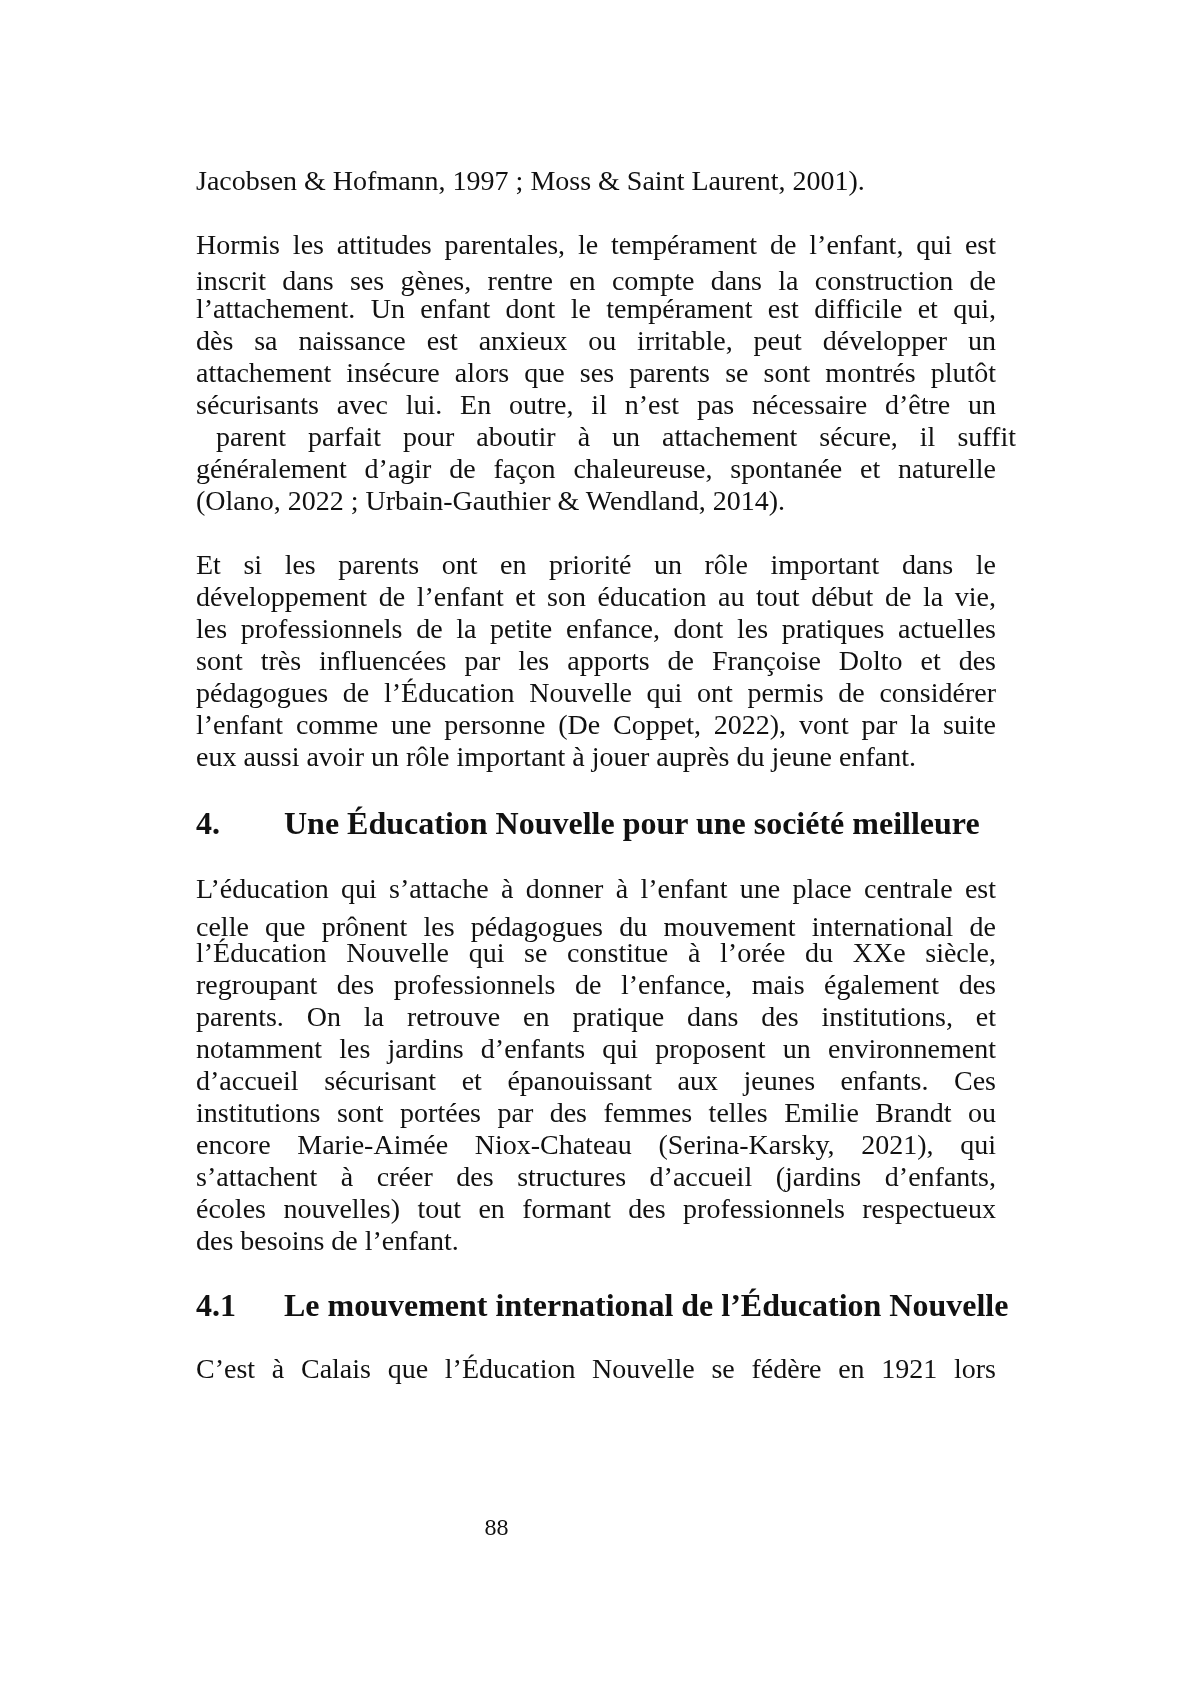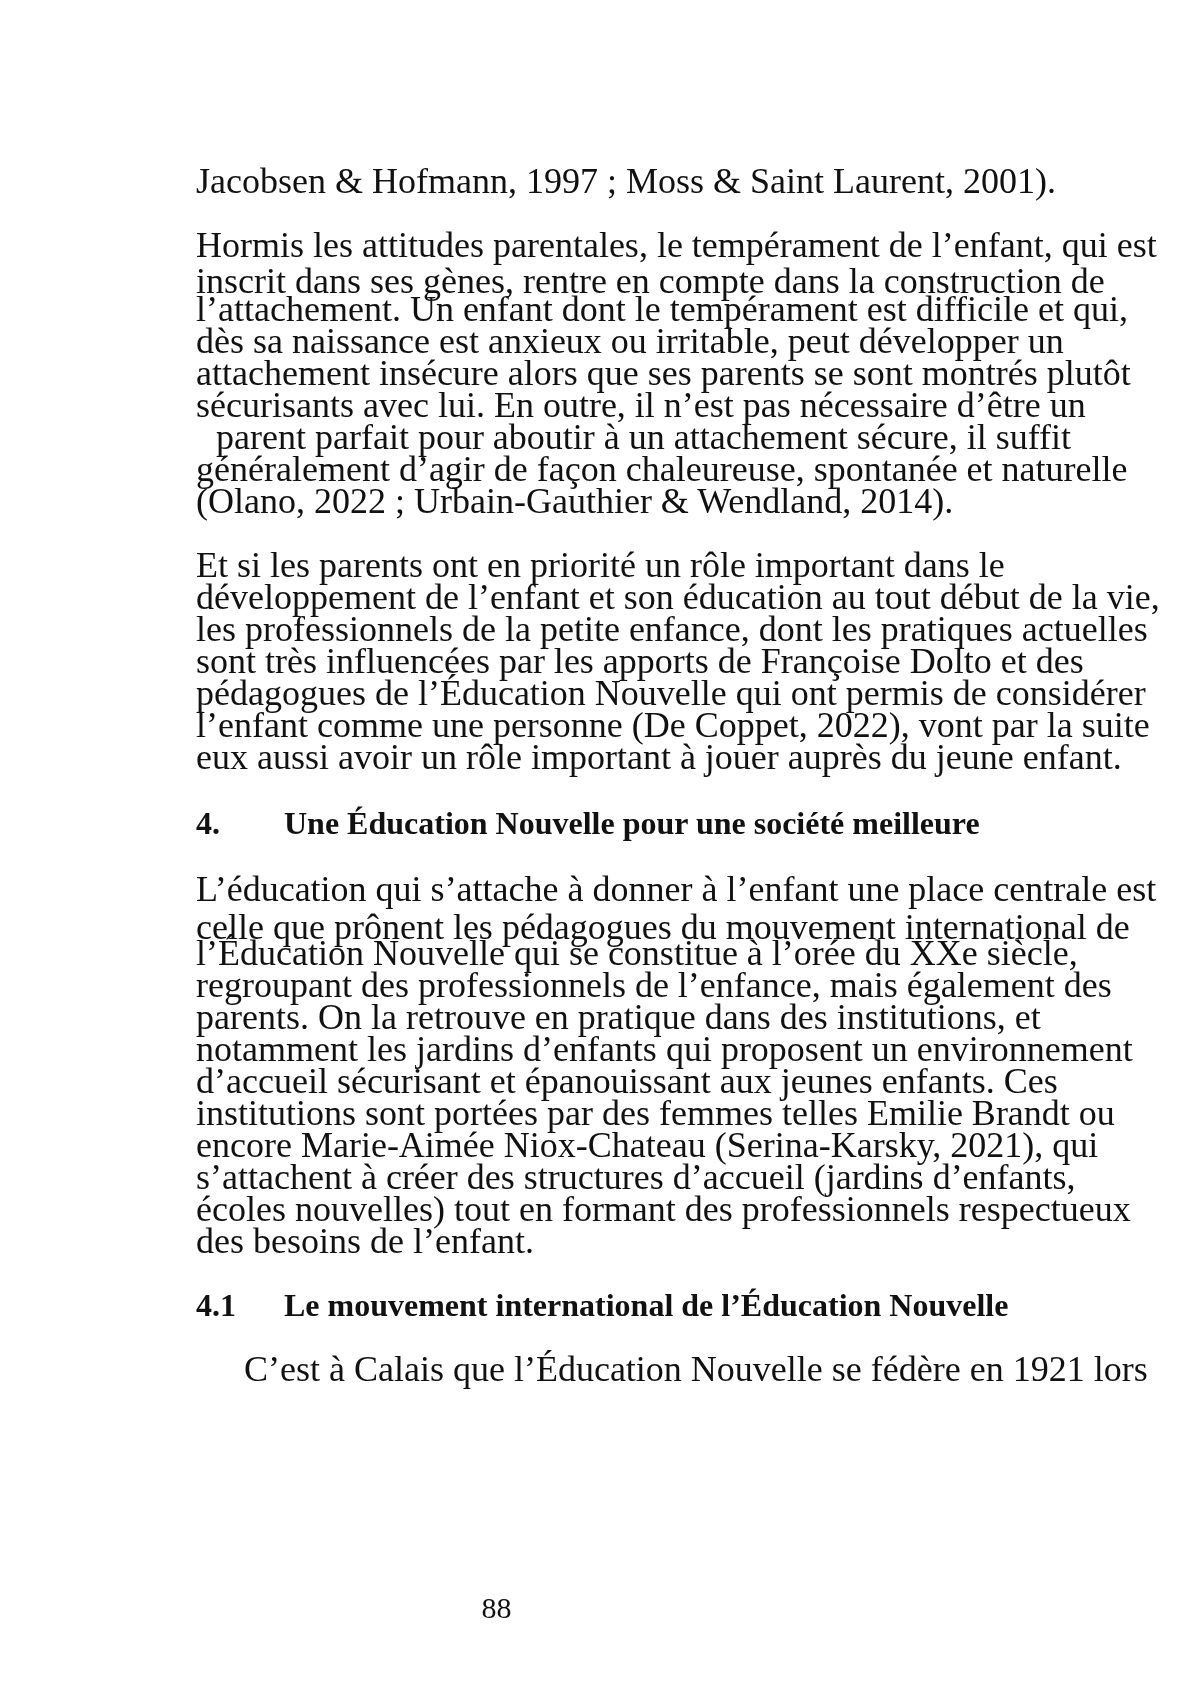--- a/index.html
+++ b/index.html
@@ -18,21 +18,21 @@
     .page {
       position: absolute;
       left: 196px;
       top: 0;
       width: 800px;
     }
     .line {
       position: absolute;
       left: 0;
       width: 800px;
-      font-size: 36px;
+      font-size: 28px;
       line-height: 34px;
       white-space: nowrap;
     }
     .just {
       text-align: justify;
       text-align-last: justify;
     }
     .heading {
       position: absolute;
       left: 0;
@@ -42,23 +42,23 @@
       white-space: nowrap;
     }
     .heading .num {
       display: inline-block;
       width: 88px;
     }
     .page-number {
       position: absolute;
       left: 0;
       width: 993px;
-      top: 1592px;
+      top: 1511px;
       text-align: center;
-      font-size: 30px;
+      font-size: 24px;
       line-height: 32px;
       font-family: "Liberation Serif", "DejaVu Serif", serif;
     }
   </style>
 </head>
 <body>
 
 <div class="page">
 
   <div class="line" style="top:164px;">Jacobsen &amp; Hofmann, 1997 ; Moss &amp; Saint Laurent, 2001).</div>
@@ -95,16 +95,16 @@
   <div class="line just" style="top:1096px;">institutions sont portées par des femmes telles Emilie Brandt ou</div>
   <div class="line just" style="top:1128px;">encore Marie-Aimée Niox-Chateau (Serina-Karsky, 2021), qui</div>
   <div class="line just" style="top:1160px;">s’attachent à créer des structures d’accueil (jardins d’enfants,</div>
   <div class="line just" style="top:1192px;">écoles nouvelles) tout en formant des professionnels respectueux</div>
   <div class="line" style="top:1224px;">des besoins de l’enfant.</div>
 
   <div class="heading" style="top:1288px;">
     <span class="num">4.1</span><span>Le mouvement international de l’Éducation Nouvelle</span>
   </div>
 
-  <div class="line just" style="top:1352px;margin-left:48px;">C’est à Calais que l’Éducation Nouvelle se fédère en 1921 lors</div>
+  <div class="line just" style="top:1352px;">C’est à Calais que l’Éducation Nouvelle se fédère en 1921 lors</div>
 </div>
 
 <div class="page-number">88</div>
 
 </body></html>

